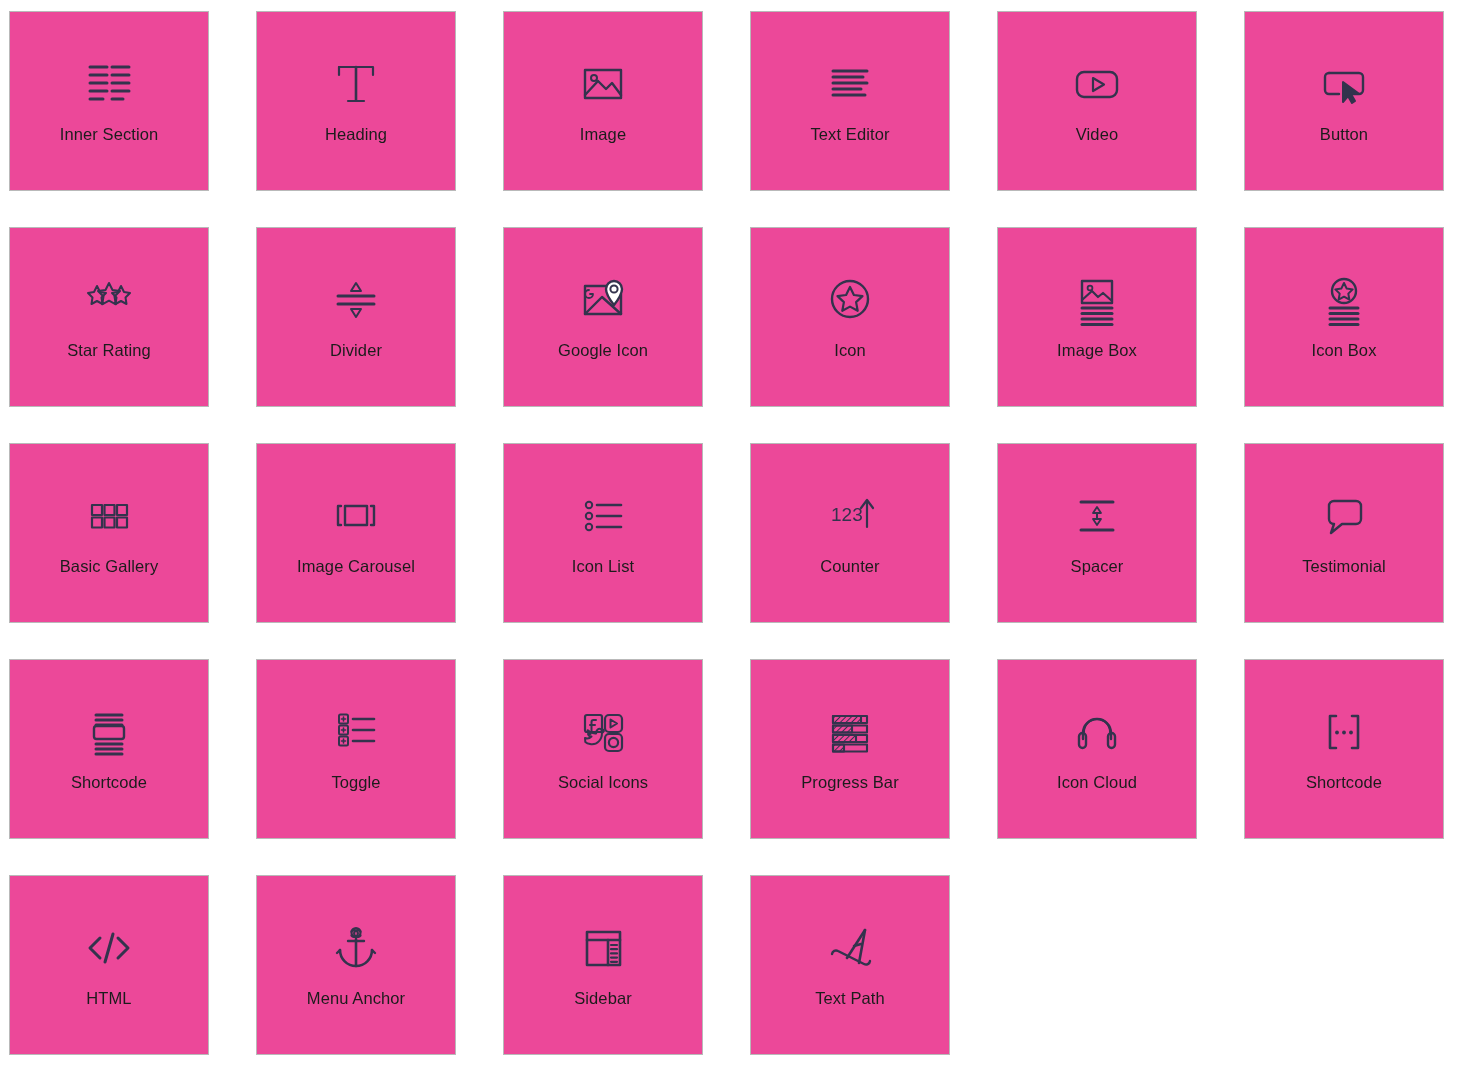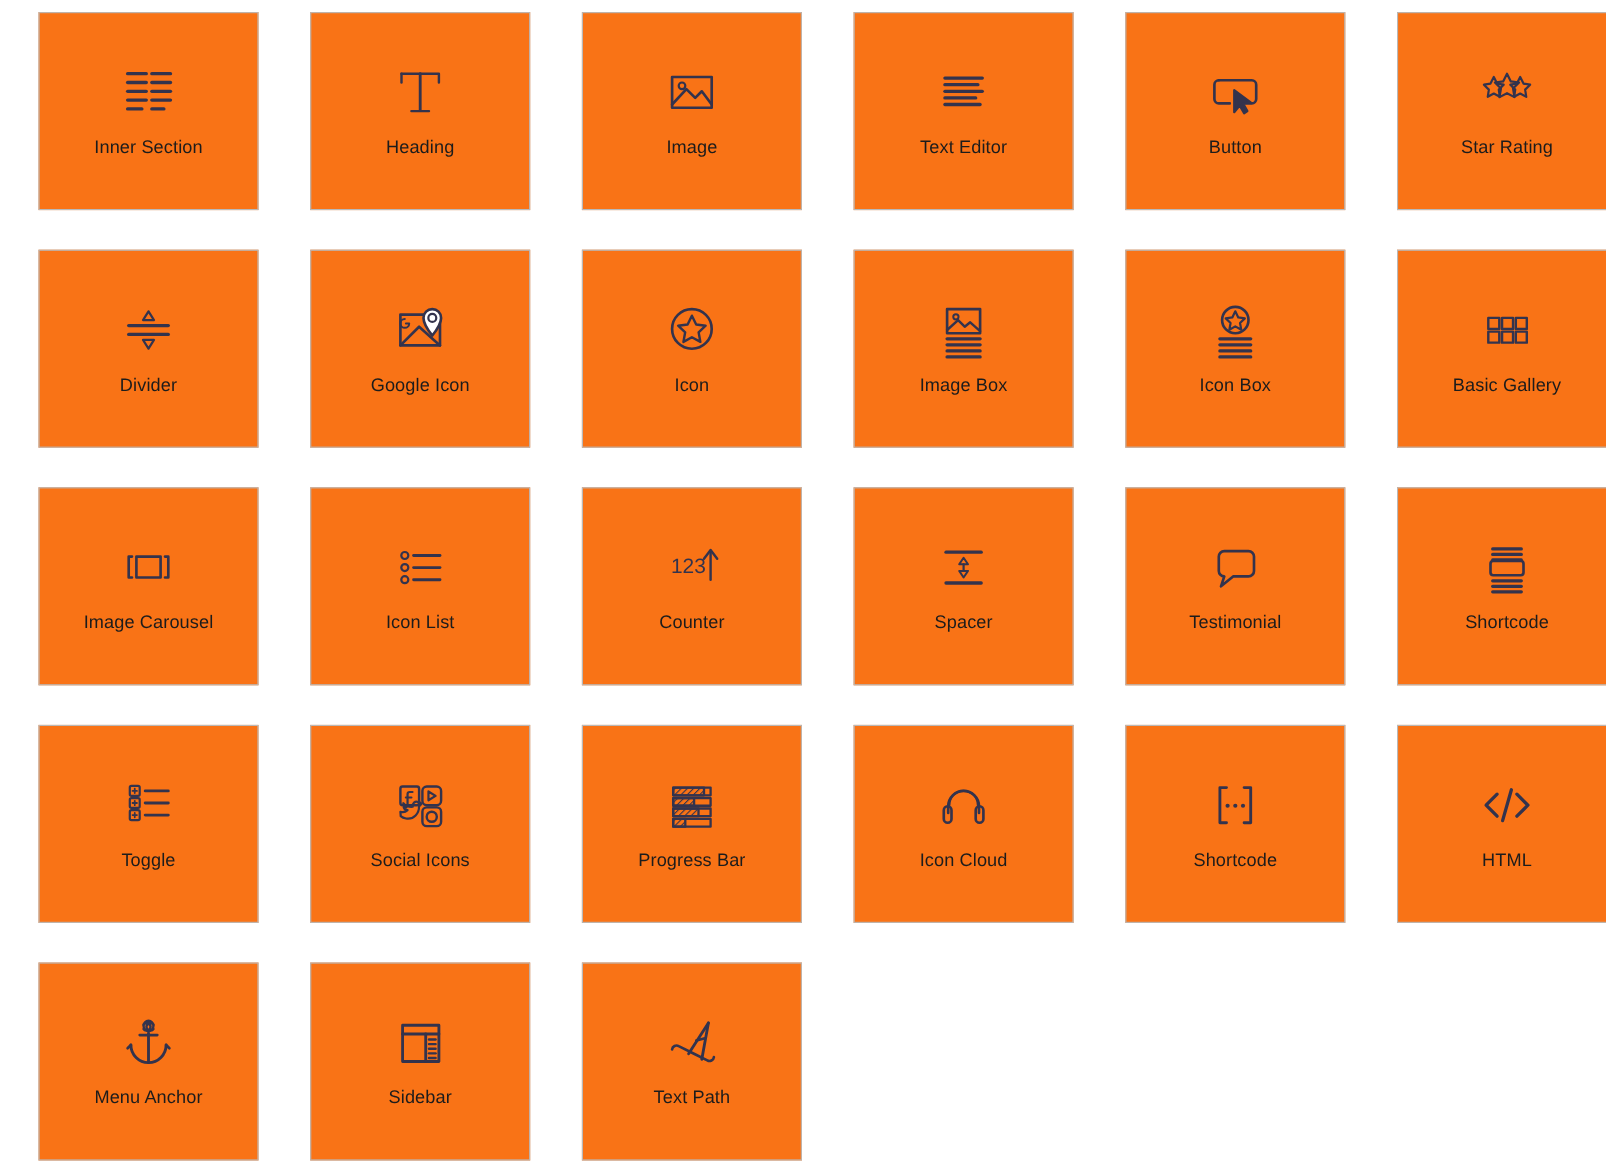--- a/index.html
+++ b/index.html
@@ -15,27 +15,26 @@
     grid-template-columns: repeat(6, 200px);
     grid-template-rows: repeat(5, 180px);
     column-gap: 47px;
     row-gap: 36px;
     padding: 11px 0 0 9px;
   }
   .widget-card {
     width: 200px;
     height: 180px;
     border: 1px solid #b9b9b9;
-    background: #f97316;
+    background: #ec4899;
     display: flex;
     flex-direction: column;
     align-items: center;
     justify-content: center;
     cursor: pointer;
-    margin-left: 26px;
   }
   .widget-icon {
     width: 54px;
     height: 54px;
     display: flex;
     align-items: center;
     justify-content: flex-end;
     margin-bottom: 14px;
   }
   .widget-icon svg { display: block; overflow: visible; }
@@ -94,20 +93,29 @@
       <div class="widget-icon">
         <svg width="54" height="54" viewBox="0 0 54 54" fill="none" stroke="#33334d" stroke-width="2" stroke-linecap="round" stroke-linejoin="round">
           <line x1="10" y1="14" x2="44" y2="14" stroke-width="3"></line>
           <line x1="10" y1="20" x2="40" y2="20" stroke-width="3"></line>
           <line x1="10" y1="26" x2="44" y2="26" stroke-width="3"></line>
           <line x1="10" y1="32" x2="38" y2="32" stroke-width="3"></line>
           <line x1="10" y1="38" x2="42" y2="38" stroke-width="3"></line>
         </svg>
       </div>
       <div class="widget-label">Text Editor</div>
+    </div>
+    <div class="widget-card">
+      <div class="widget-icon">
+        <svg width="54" height="54" viewBox="0 0 54 54" fill="none" stroke="#33334d" stroke-width="2" stroke-linecap="round" stroke-linejoin="round">
+          <rect x="7" y="15" width="40" height="25" rx="7" stroke-width="2.4"></rect>
+          <path d="M23 21 L34 27.5 L23 34 Z" stroke-width="2.2"></path>
+        </svg>
+      </div>
+      <div class="widget-label">Video</div>
     </div>
     <div class="widget-card">
       <div class="widget-icon">
         <svg width="54" height="54" viewBox="0 0 54 54" fill="none" stroke="#33334d" stroke-width="2" stroke-linecap="round" stroke-linejoin="round">
           <path d="M12 16 h30 a4 4 0 0 1 4 4 v13 a4 4 0 0 1 -4 4 h-8" stroke-width="2.4"></path>
           <path d="M12 16 a4 4 0 0 0 -4 4 v13 a4 4 0 0 0 4 4 h10" stroke-width="2.4"></path>
           <path d="M26 25 L26 45 L31 39 L35 46 L38 44 L34 37 L41 36 Z" fill="#33334d" stroke-width="2"></path>
         </svg>
       </div>
       <div class="widget-label">Button</div>

